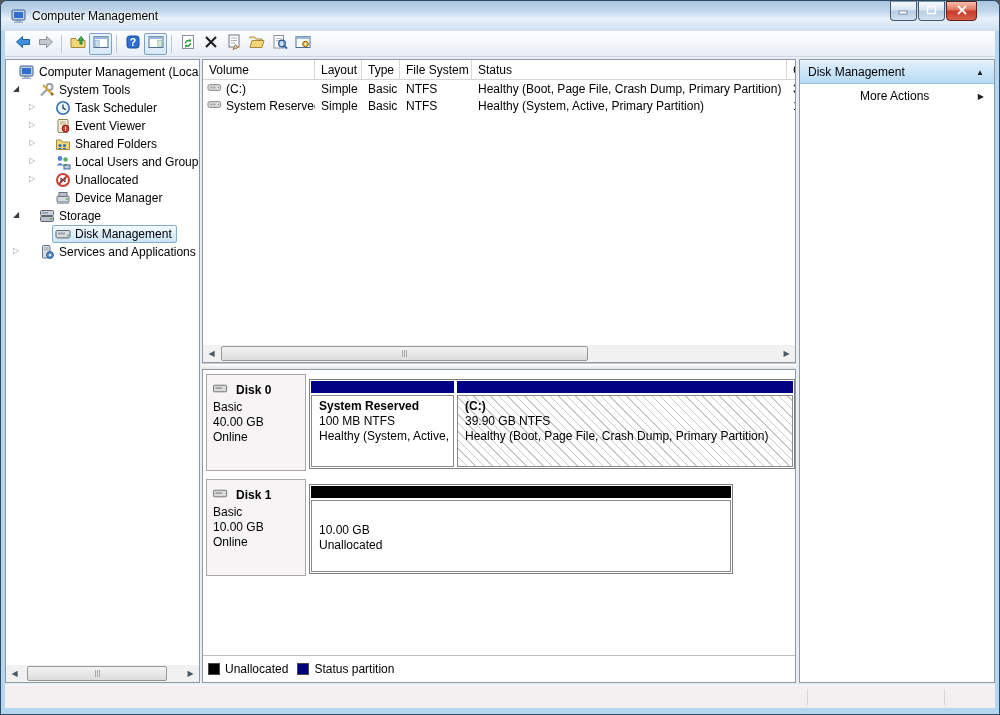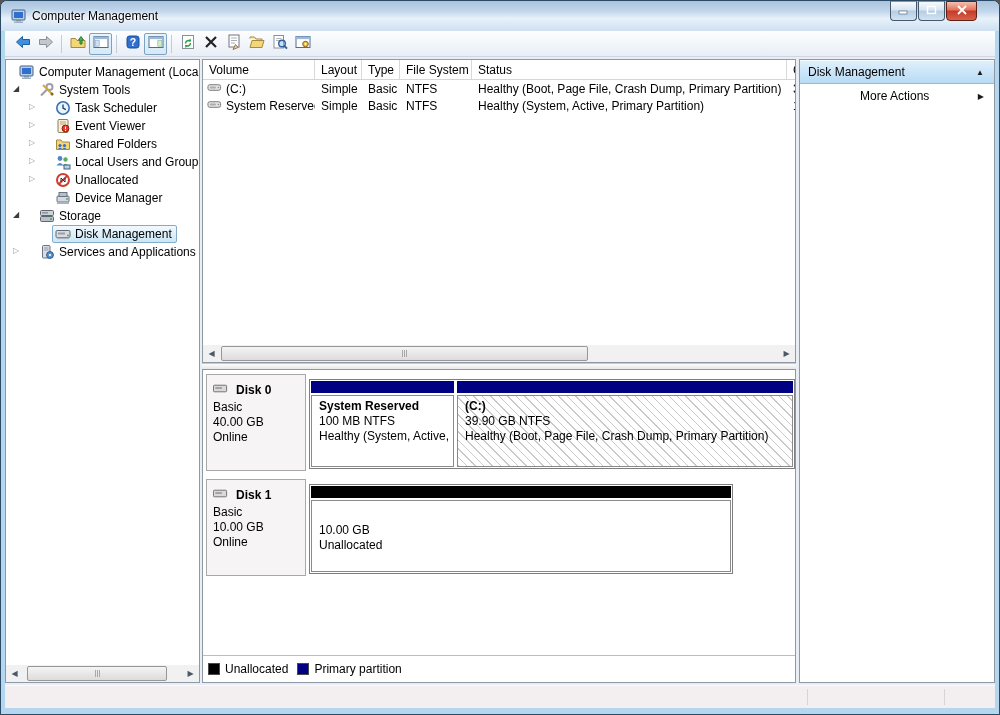--- a/index.html
+++ b/index.html
@@ -479,21 +479,21 @@
               </div>
             </div>
           </div>
         <div class="legendbar">
             <span class="leg-item">
               <span class="leg-swatch" style="background:#000000"></span>
               <span>Unallocated</span>
             </span>
             <span class="leg-item">
               <span class="leg-swatch" style="background:#000082"></span>
-              <span>Primary partition</span>
+              <span>Status partition</span>
             </span>
           </div>
       </div>
     </div>
 
     <div class="panel actions-panel">
       <div class="action-group">
         <span>Disk Management</span>
         <span class="a-arrow">▲</span>
       </div>

